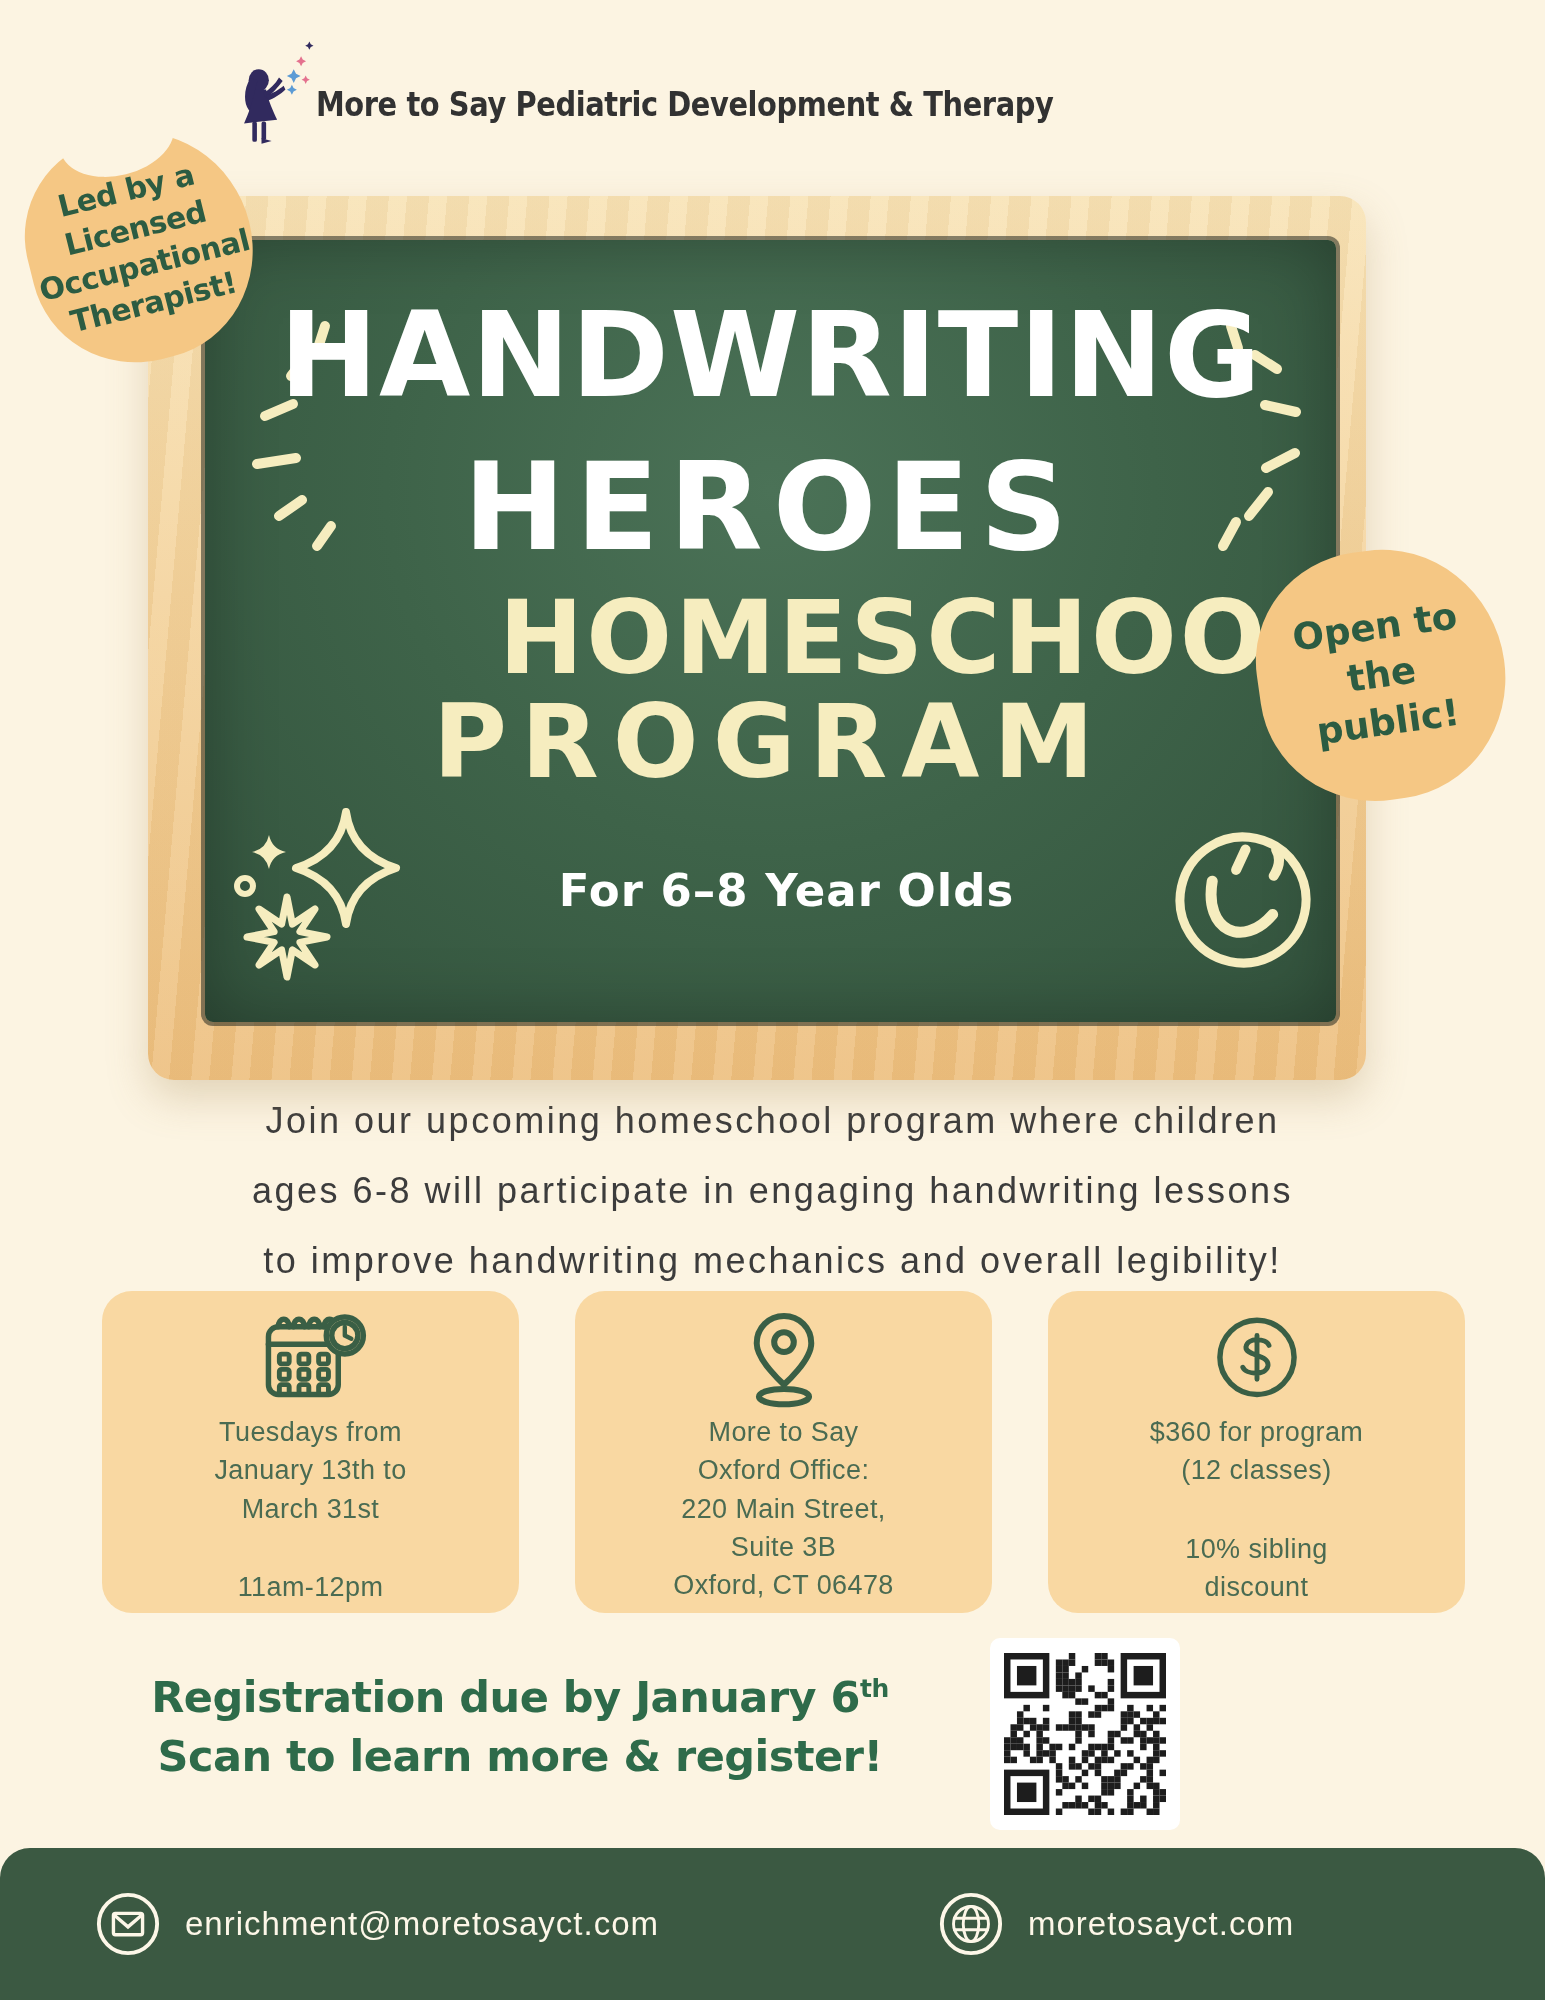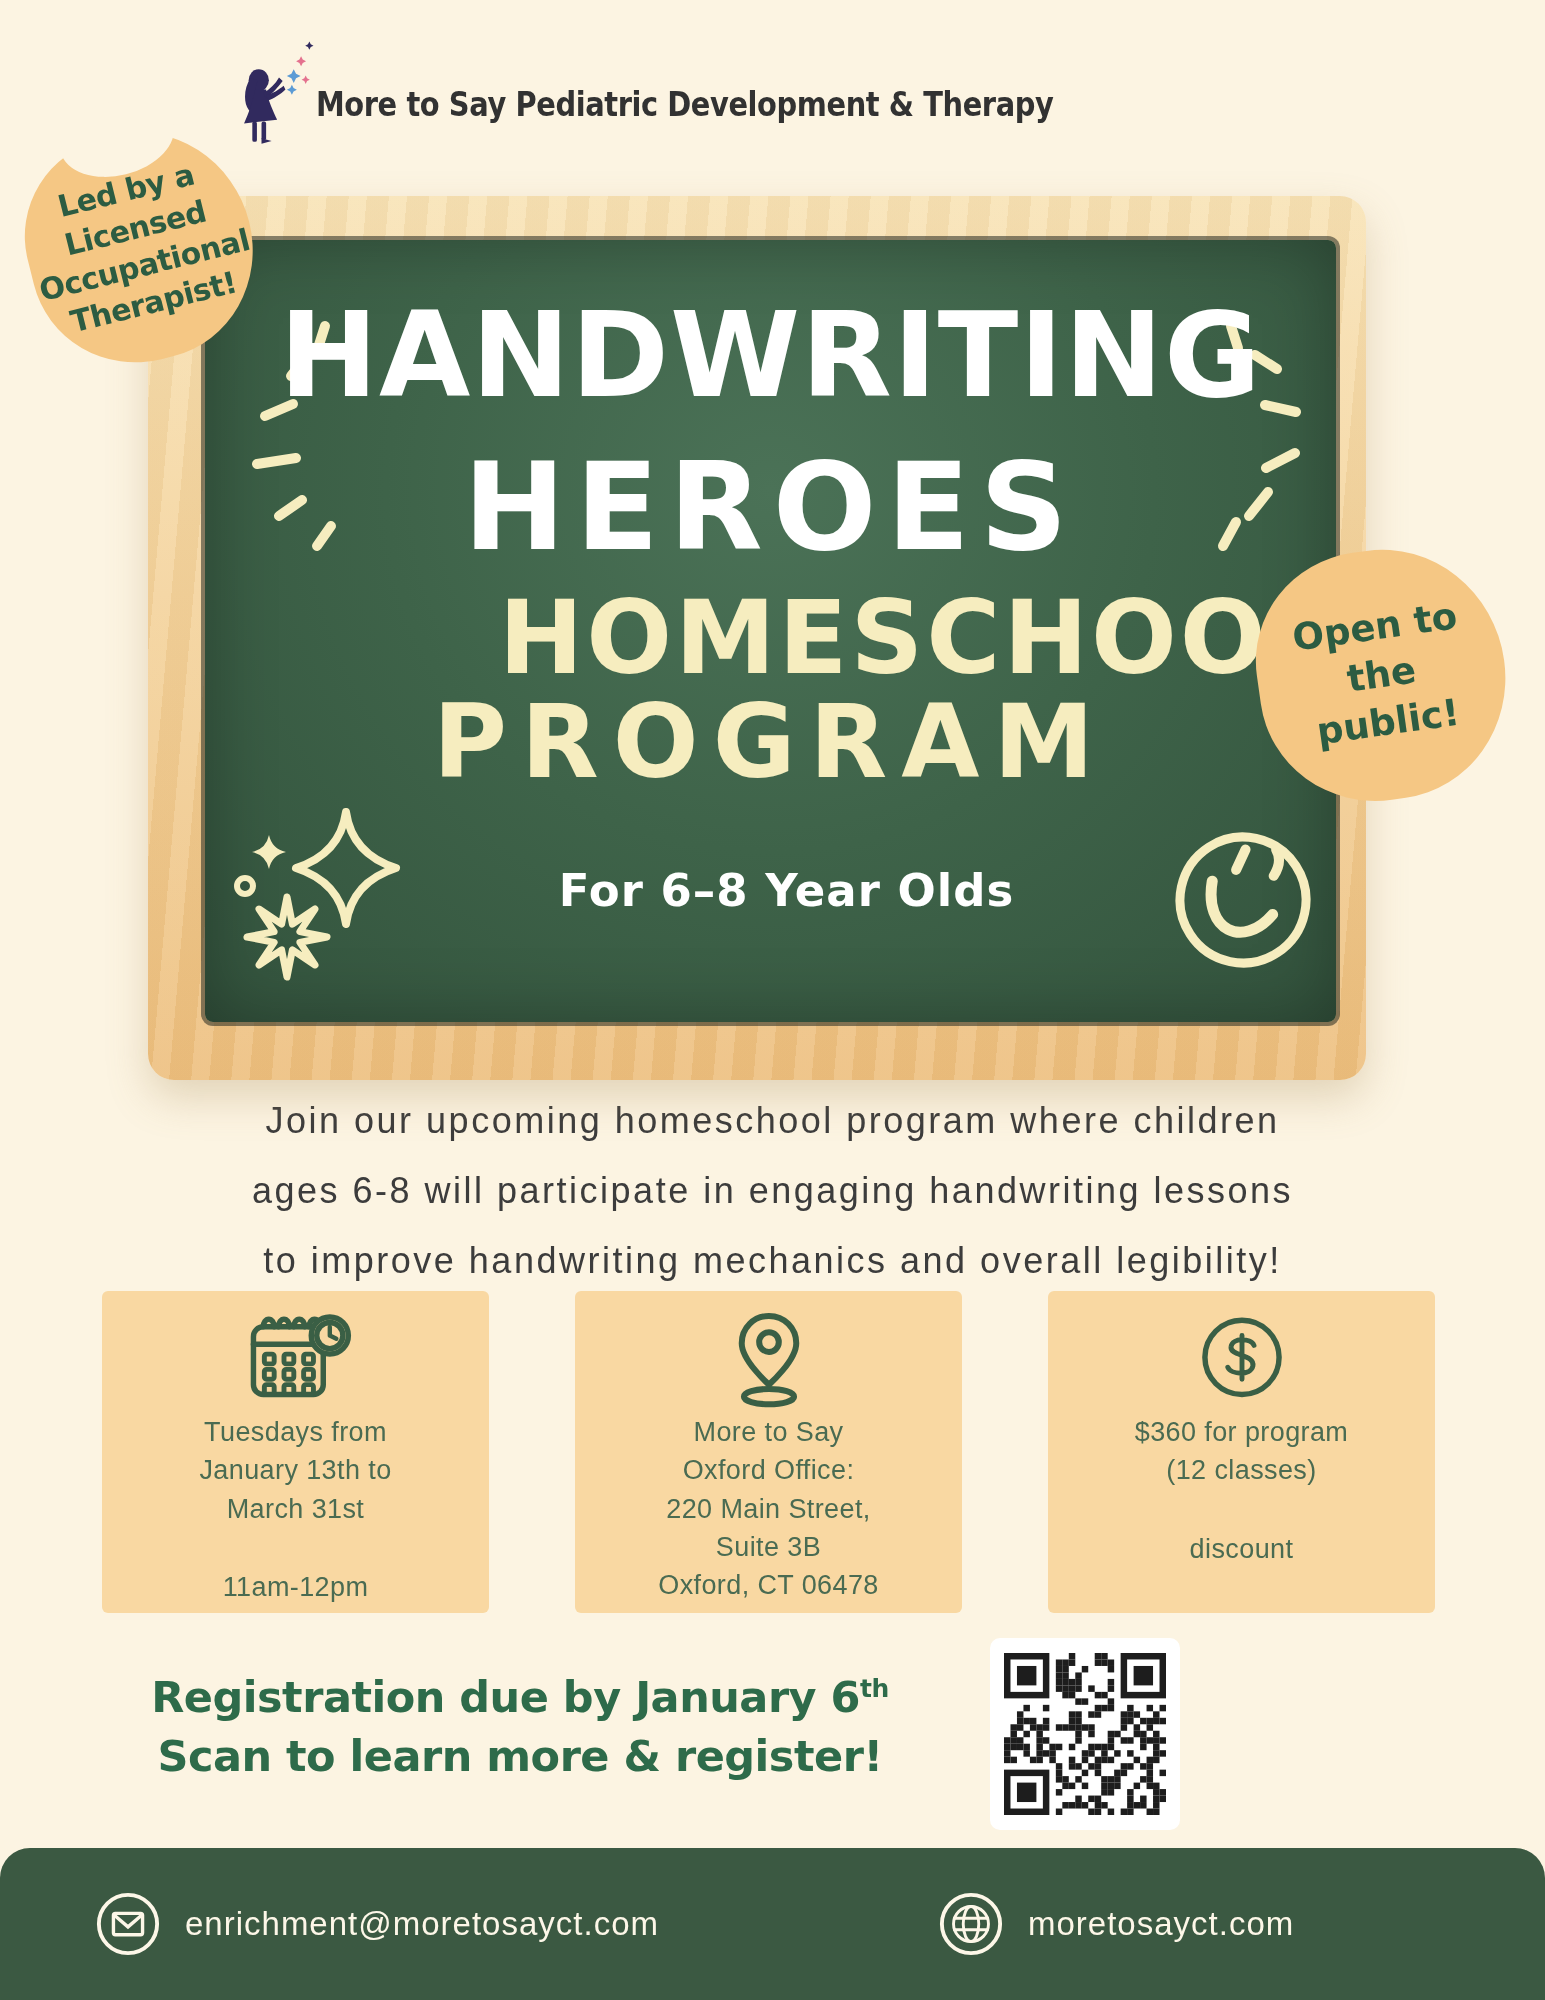--- a/index.html
+++ b/index.html
@@ -38,21 +38,21 @@
   .badge-left::after{content:'';position:absolute;left:58px;top:-34px;width:116px;height:74px;background:#fcf4e2;border-radius:50%;}
   .badge-right{left:1258px;top:550px;width:247px;height:250px;transform:rotate(-8deg);font-size:37px;line-height:1.3;}
   .badge .bline{display:block;}
 
   
   .intro{position:absolute;left:0;top:1086px;width:1545px;text-align:center;color:#3c3c3c;
          font-size:36px;letter-spacing:2.5px;line-height:1.95;font-weight:400;}
   .iline{display:block;}
 
   
-  .card{position:absolute;top:1291px;width:387px;height:322px;background:#f9d8a2;border-radius:6px;}
+  .card{position:absolute;top:1291px;width:387px;height:322px;background:#f9d8a2;border-radius:30px;padding-left:30px;}
   .card-icon{position:absolute;left:50%;top:14px;transform:translateX(-50%);width:120px;height:104px;}
   .card-text{position:absolute;left:0;top:122px;width:100%;text-align:center;color:#4a6b52;
          font-size:27px;line-height:1.42;letter-spacing:0.4px;}
   .card-sub{margin-top:40px;}
   .cline{display:block;}
 
   
   .reg{position:absolute;left:60px;top:1668px;width:920px;text-align:center;color:#2e6b4a;
        font-family:"DejaVu Sans",sans-serif;font-weight:800;font-size:43px;letter-spacing:-0.5px;line-height:1.38;}
   .reg sup{font-size:25px;vertical-align:super;line-height:0;}
@@ -206,20 +206,21 @@
     <div class="card-icon">
       <svg viewBox="0 0 110 100" fill="none" stroke="#3a5f45" stroke-width="5" stroke-linecap="round">
         <circle cx="55" cy="48" r="34"></circle>
         <path d="M55,28 L55,68 M66,37 C63,30 46,30 45,38 C43,47 67,45 65,56 C63,65 45,64 42,57" stroke-width="4.5"></path>
       </svg>
     </div>
     <div class="card-text">
       <span class="cline">$360 for program</span>
       <span class="cline">(12 classes)</span>
       <div class="card-sub">
+        <span class="cline">10% sibling</span>
         <span class="cline">discount</span>
       </div>
     </div>
   </div>
 
   <div class="reg">
     <span class="rline"><span>Registration due by January 6</span><sup>th</sup></span>
     <span class="rline">Scan to learn more &amp; register!</span>
   </div>
 

